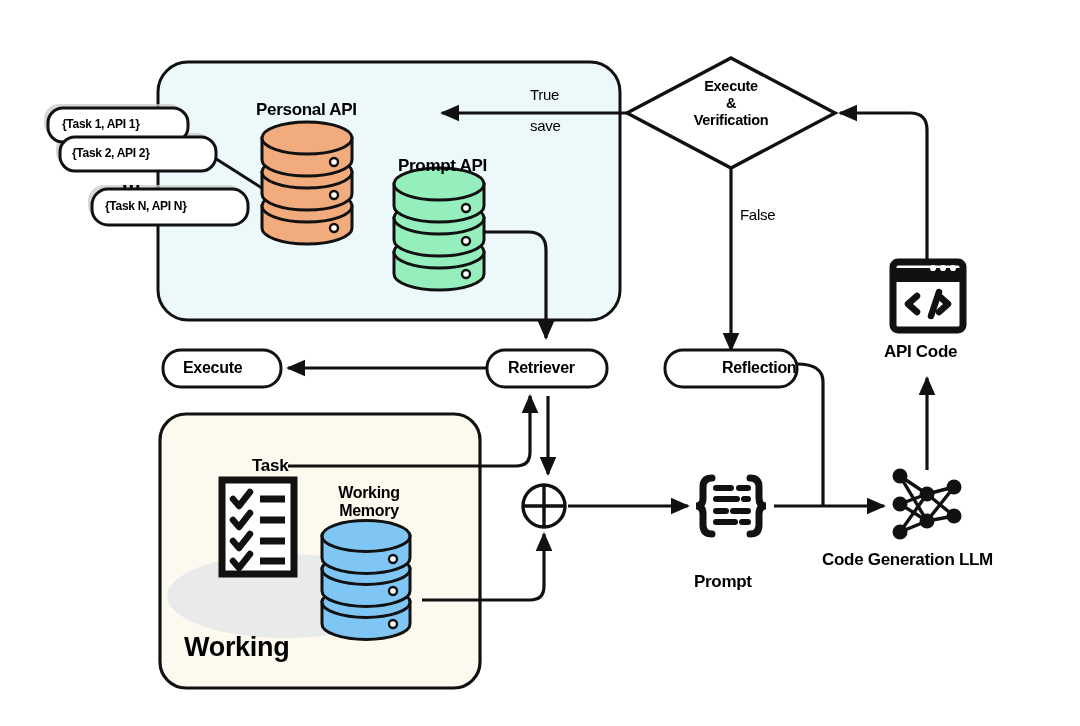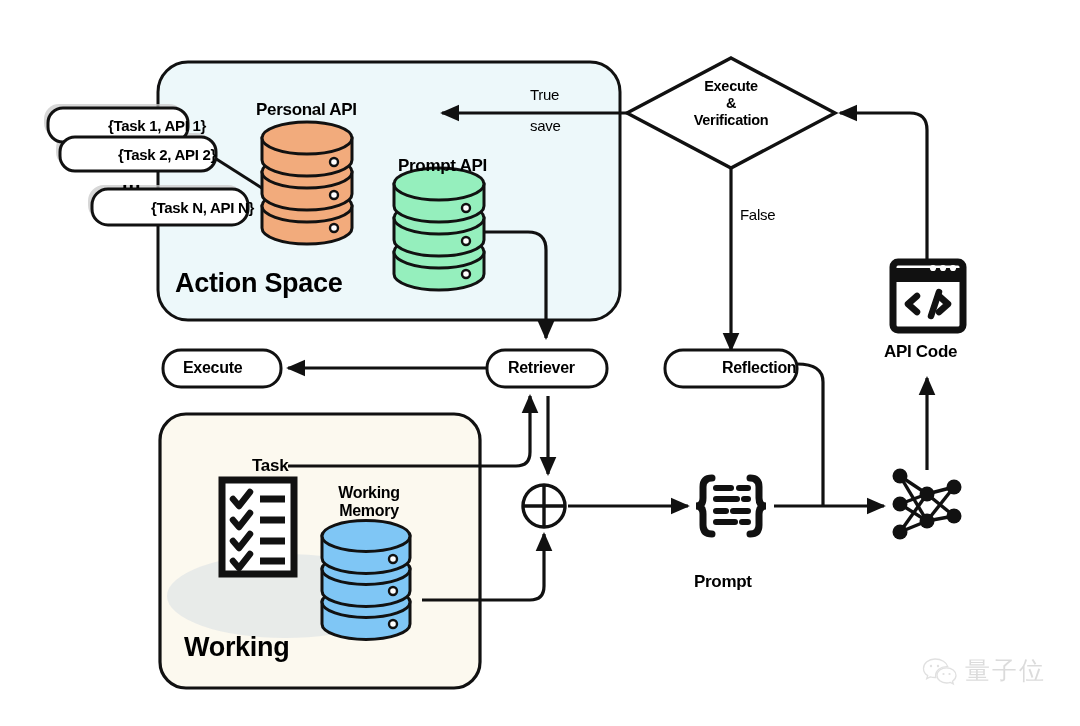--- a/index.html
+++ b/index.html
@@ -5,21 +5,21 @@
   html,body{margin:0;padding:0;background:#ffffff;}
   body{width:1080px;height:726px;position:relative;overflow:hidden;
        font-family:"Liberation Sans","DejaVu Sans",sans-serif;}
   #stage{position:absolute;inset:0;width:1080px;height:726px;}
   svg#canvas{position:absolute;left:0;top:0;width:1080px;height:726px;}
   .lbl{position:absolute;font-weight:bold;color:#000;white-space:nowrap;
        letter-spacing:-0.3px;}
   .panel-title{font-size:27px;font-weight:bold;}
   .node-title{font-size:17px;font-weight:bold;text-align:right;}
   .edge-lbl{font-size:15px;font-weight:normal;}
-  .card-txt{font-size:15px;font-weight:bold;margin-left:46px;}
+  .card-txt{font-size:12px;font-weight:bold;}
   .box-txt{font-size:16px;font-weight:bold;}
   .wm{font-size:16px;font-weight:bold;text-align:center;line-height:1.15;}
   .diamond-txt{font-size:14.5px;font-weight:bold;text-align:center;line-height:1.18;}
   .ellipsis{font-size:20px;font-weight:bold;letter-spacing:1px;}
   .wmark{position:absolute;display:flex;align-items:center;gap:7px;opacity:.5;}
   .wmark-cn{font-size:25px;color:#b9b9b9;font-family:"DejaVu Sans",sans-serif;
             letter-spacing:2px;}
 </style>
 </head>
 <body>
@@ -197,21 +197,20 @@
         <circle cx="954" cy="487" r="7.5"></circle>
         <circle cx="954" cy="516" r="7.5"></circle>
       </g>
     </g>
 
     <rect x="48" y="108" width="140" height="34" rx="15" fill="#fff" stroke="#111" stroke-width="3"></rect>
     <rect x="60" y="137" width="156" height="34" rx="15" fill="#fff" stroke="#111" stroke-width="3"></rect>
     <rect x="92" y="189" width="156" height="36" rx="16" fill="#fff" stroke="#111" stroke-width="3"></rect>
   </svg>
 
-  <div class="lbl panel-title" style="left:175px;top:268px;">Action Space</div>
   <div class="lbl panel-title" style="left:184px;top:632px;">Working</div>
 
   <div class="lbl node-title" style="left:256px;top:100px;">Personal API</div>
   <div class="lbl node-title" style="left:398px;top:156px;">Prompt API</div>
   <div class="wm lbl" style="left:327px;top:484px;width:84px;">
     <span>Working</span><br>
     <span>Memory</span>
   </div>
 
   <div class="lbl card-txt" style="left:62px;top:117px;">{Task 1, API 1}</div>
@@ -228,31 +227,17 @@
   <div class="lbl edge-lbl" style="left:530px;top:86px;">True</div>
   <div class="lbl edge-lbl" style="left:530px;top:117px;">save</div>
   <div class="lbl edge-lbl" style="left:740px;top:206px;">False</div>
 
   <div class="lbl box-txt" style="left:183px;top:359px;">Execute</div>
   <div class="lbl box-txt" style="left:508px;top:359px;">Retriever</div>
   <div class="lbl box-txt" style="left:682px;top:359px;margin-left:40px;">Reflection</div>
 
   <div class="lbl node-title" style="left:884px;top:342px;">API Code</div>
   <div class="lbl node-title" style="left:694px;top:550px;margin-top:22px;">Prompt</div>
+  <div class="lbl node-title" style="left:822px;top:550px;">Code Generation LLM</div>
   <div class="lbl node-title" style="left:252px;top:456px;">Task</div>
 
-  <div class="wmark" style="left:922px;top:654px;">
-    <svg width="36" height="30" viewBox="0 0 36 30">
-      <path d="M13,3 C6.6,3 1.5,7.2 1.5,12.4 c0,2.9 1.6,5.5 4.2,7.2 l-1,3.1 l3.5,-1.8
-               c1.5,0.4 3,0.6 4.8,0.6 c0.3,0 0.6,0 0.9,0 c-0.2,-0.7 -0.3,-1.4 -0.3,-2.1
-               c0,-4.9 4.9,-8.8 11,-8.8 c0.4,0 0.8,0 1.2,0.1 C24.8,6.3 19.4,3 13,3 z" fill="none" stroke="#c2c2c2" stroke-width="1.3"></path>
-      <circle cx="9" cy="10" r="1.2" fill="#c2c2c2"></circle>
-      <circle cx="16" cy="10" r="1.2" fill="#c2c2c2"></circle>
-      <path d="M24.5,11.8 C19.2,11.8 15,15.2 15,19.4 c0,4.2 4.2,7.6 9.5,7.6
-               c1.3,0 2.6,-0.2 3.8,-0.6 l3,1.5 l-0.8,-2.6 c2.1,-1.4 3.5,-3.5 3.5,-5.9
-               C34,15.2 29.8,11.8 24.5,11.8 z" fill="#fff" stroke="#c2c2c2" stroke-width="1.3"></path>
-      <circle cx="21.5" cy="18" r="1.1" fill="#c2c2c2"></circle>
-      <circle cx="27.5" cy="18" r="1.1" fill="#c2c2c2"></circle>
-    </svg>
-    <span class="wmark-cn">量子位</span>
-  </div>
 
 </div>
 
 </body></html>

